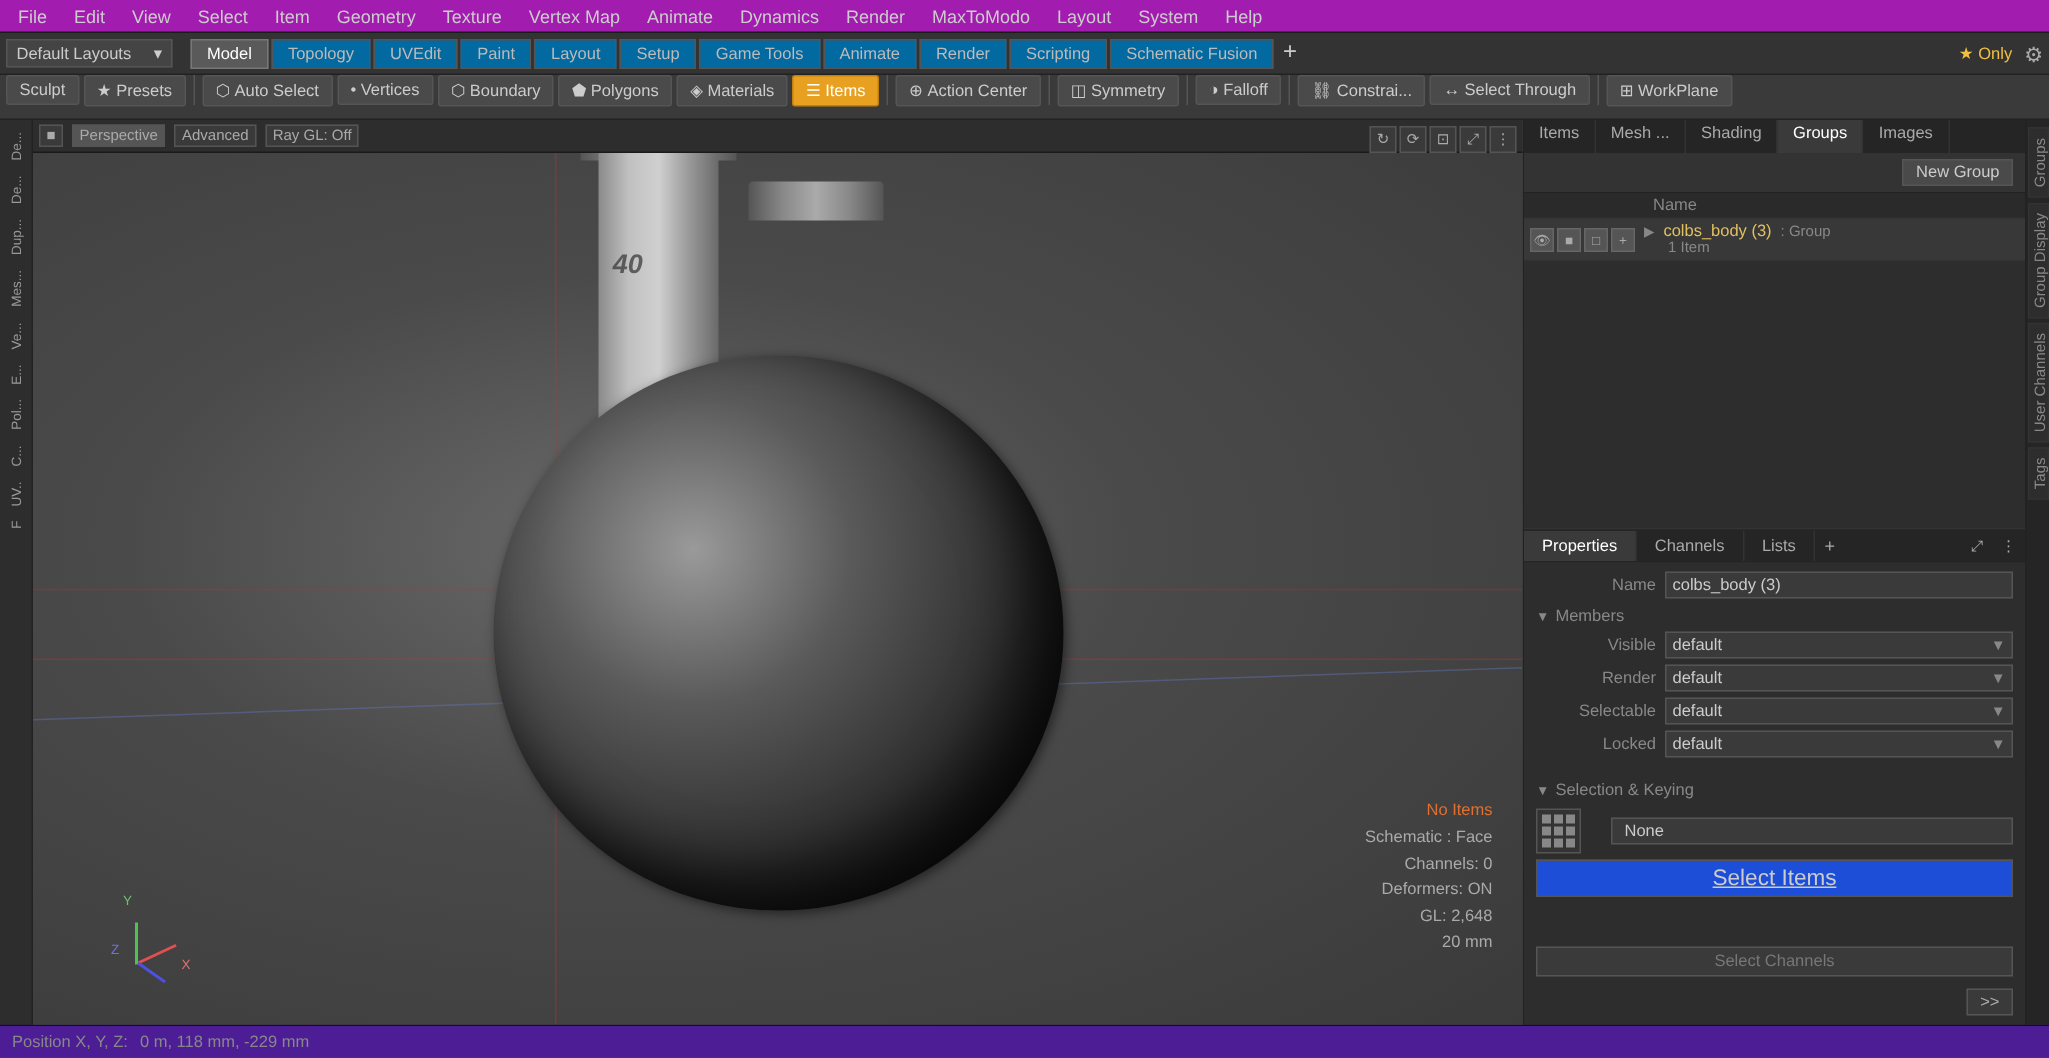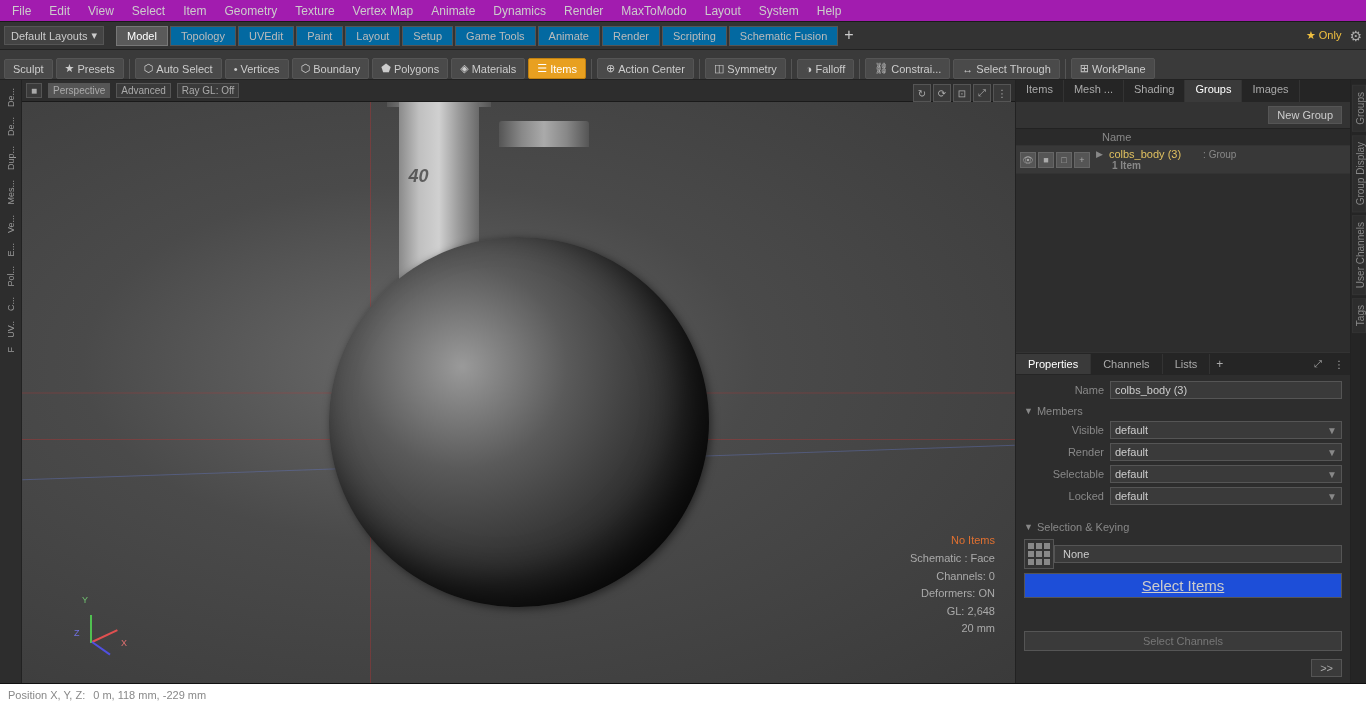--- a/index.html
+++ b/index.html
@@ -4,30 +4,30 @@
   <style>
     * { box-sizing: border-box; margin: 0; padding: 0; }
     body { background: #3a3a3a; color: #ccc; font-family: Arial, sans-serif; font-size: 12px; width: 1366px; height: 705px; overflow: hidden; }
 
     
     #menu-bar { display: flex; align-items: center; background: #a21caf; height: 22px; padding: 0 4px; gap: 2px; border-bottom: 1px solid #1a1a1a; }
     .menu-item { color: #ccc; padding: 2px 8px; cursor: pointer; font-size: 12px; }
 
     
     #toolbar1 { display: flex; align-items: center; background: #333; height: 28px; padding: 0 4px; gap: 4px; border-bottom: 1px solid #222; }
-    .toolbar-dropdown { background: #444; border: 1px solid #555; color: #ccc; padding: 2px 6px; font-size: 11px; cursor: pointer; display: flex; align-items: center; gap: 4px; }
+    .toolbar-dropdown { background: #444; border: 1px solid #555; color: #ccc; padding: 2px 6px; font-size: 11px; cursor: pointer; display: flex; align-items: center; gap: 15px; }
     .mode-tabs { display: flex; gap: 2px; margin: 0 8px; }
     .mode-tab { background: #0369a1; border: 1px solid #555; color: #bbb; padding: 3px 10px; font-size: 11px; cursor: pointer; }
     .mode-tab.active { background: #5a5a5a; color: #fff; border-color: #777; }
     .toolbar1-spacer { flex: 1; }
     .star-only { color: #f0c040; font-size: 11px; margin-right: 4px; }
     .plus-btn { color: #ccc; font-size: 16px; cursor: pointer; padding: 0 4px; }
 
     
-    #toolbar2 { display: flex; align-items: flex-end; background: #3a3a3a; height: 30px; padding: 0 4px; gap: 3px; border-bottom: 1px solid #222; }
+    #toolbar2 { display: flex; align-items: flex-start; background: #3a3a3a; height: 30px; padding: 0 4px; gap: 3px; border-bottom: 1px solid #222; }
     .tool-btn { background: #4a4a4a; border: 1px solid #555; color: #ccc; padding: 3px 8px; font-size: 11px; cursor: pointer; display: flex; align-items: center; gap: 3px; border-radius: 2px; }
     .tool-btn.active { background: #e8a020; border-color: #c08010; color: #fff; }
     .separator { width: 1px; height: 20px; background: #555; margin: 0 2px; }
 
     
     #main { display: flex; height: calc(705px - 22px - 28px - 30px - 22px); }
 
     
     #left-panel { width: 22px; background: #2d2d2d; border-right: 1px solid #222; display: flex; flex-direction: column; align-items: center; padding-top: 4px; gap: 2px; overflow: hidden; }
     .left-label { color: #999; font-size: 9px; writing-mode: vertical-rl; text-orientation: mixed; transform: rotate(180deg); padding: 4px 2px; cursor: pointer; white-space: nowrap; }
@@ -74,21 +74,21 @@
 
     
     #groups-table-header { display: flex; background: #2a2a2a; border-bottom: 1px solid #333; padding: 2px 8px; }
     .gth-col { flex: 1; font-size: 11px; color: #888; }
 
     
     #groups-list { flex: 1; overflow-y: auto; background: #2d2d2d; min-height: 180px; max-height: 220px; }
     .group-row { display: flex; align-items: center; padding: 2px 4px; border-bottom: 1px solid #333; background: #383838; }
     .group-row-icon { width: 16px; height: 16px; background: #555; border: 1px solid #666; margin-right: 2px; display: flex; align-items: center; justify-content: center; font-size: 9px; color: #aaa; cursor: pointer; }
     .group-row-name { flex: 1; color: #e0c060; font-size: 11px; margin-left: 4px; cursor: pointer; }
-    .group-row-sub { font-size: 10px; color: #888; margin-left: 20px; }
+    .group-row-sub { font-size: 10px; color: #888; margin-left: 4px; }
     .group-row-item-count { font-size: 10px; color: #888; }
 
     
     #props-panel { border-top: 1px solid #333; }
     #props-tabs { display: flex; background: #252525; align-items: center; }
     .props-tab { padding: 4px 12px; font-size: 11px; color: #aaa; cursor: pointer; border-right: 1px solid #333; }
     .props-tab.active { background: #3a3a3a; color: #fff; }
     .props-tab-add { padding: 4px 6px; color: #aaa; cursor: pointer; }
     .props-tab-expand { padding: 4px 6px; color: #aaa; cursor: pointer; font-size: 10px; margin-left: auto; }
 
@@ -100,35 +100,35 @@
     .props-section-arrow { font-size: 9px; }
 
     .props-dropdown-row { display: flex; align-items: center; margin-bottom: 4px; }
     .props-dropdown-label { width: 80px; color: #888; font-size: 11px; text-align: right; margin-right: 6px; }
     .props-dropdown { flex: 1; background: #3a3a3a; border: 1px solid #555; color: #ccc; padding: 2px 4px; font-size: 11px; display: flex; align-items: center; justify-content: space-between; cursor: pointer; }
     .props-dropdown-arrow { color: #888; font-size: 10px; }
 
     
     #sel-keying { padding: 6px 8px; background: #2d2d2d; }
     .sel-section { display: flex; align-items: center; gap: 4px; margin-bottom: 6px; color: #888; font-size: 11px; cursor: pointer; }
-    .keying-top { display: flex; align-items: center; gap: 0; margin-bottom: 4px; }
+    .keying-top { display: flex; align-items: center; gap: 20px; margin-bottom: 4px; }
     .keying-icon { width: 30px; height: 30px; background: #333; border: 1px solid #555; display: flex; align-items: center; justify-content: center; }
     .keying-dots { display: grid; grid-template-columns: repeat(3,6px); gap: 2px; }
     .dot { width: 6px; height: 6px; background: #888; }
     .keying-none { background: #3a3a3a; border: 1px solid #555; color: #ccc; padding: 2px 8px; font-size: 11px; flex: 1; }
     .select-items-btn { background: #1d4ed8; border: 1px solid #555; color: #ccc; padding: 3px 0; font-size: 15px; width: 100%; text-align: center; cursor: pointer; margin-bottom: 3px; text-decoration: underline; }
     .select-channels-btn { background: #3a3a3a; border: 1px solid #555; color: #777; padding: 3px 0; font-size: 11px; width: 100%; text-align: center; cursor: pointer; margin-top: 30px; }
     .more-btn { background: #3a3a3a; border: 1px solid #555; color: #aaa; padding: 2px 8px; font-size: 11px; cursor: pointer; margin-top: 4px; float: right; }
 
     
     #far-right { width: 16px; background: #252525; border-left: 1px solid #222; display: flex; flex-direction: column; align-items: center; padding-top: 4px; gap: 1px; }
     .fr-tab { writing-mode: vertical-rl; text-orientation: mixed; transform: rotate(180deg); color: #888; font-size: 10px; padding: 6px 2px; cursor: pointer; white-space: nowrap; background: #2d2d2d; border: 1px solid #333; margin: 1px 0; width: 14px; text-align: center; }
 
     
-    #status-bar { display: flex; align-items: center; background: #ffffff; height: 22px; padding: 0 8px; border-top: 1px solid #111; gap: 8px; }
+    #status-bar { display: flex; align-items: center; background: #4c1d95; height: 22px; padding: 0 8px; border-top: 1px solid #111; gap: 8px; }
     .status-text { color: #888; font-size: 11px; }
 
     
     .vp-cross-h { position: absolute; top: 50%; left: 0; right: 0; height: 1px; background: rgba(200,50,50,0.3); transform: translateY(-50%); }
   </style>
 </head>
 <body>
 
 <div id="menu-bar">
   <div class="menu-item">File</div>
@@ -331,21 +331,21 @@
         <div class="group-row-icon" title="eye">👁</div>
         <div class="group-row-icon">■</div>
         <div class="group-row-icon">□</div>
         <div class="group-row-icon">+</div>
         <div style="display:flex;flex-direction:column;margin-left:4px;">
           <div style="display:flex;align-items:center;gap:2px;">
             <span style="color:#888;font-size:9px;">▶</span>
             <span class="group-row-name">colbs_body (3)</span>
             <span class="group-row-sub">: Group</span>
           </div>
-          <div class="group-row-item-count" style="margin-left:16px;font-weight:bold;">1 Item</div>
+          <div class="group-row-item-count" style="margin-left:16px;">1 Item</div>
         </div>
       </div>
     </div>
 
     <div id="props-panel">
       <div id="props-tabs">
         <div class="props-tab active">Properties</div>
         <div class="props-tab">Channels</div>
         <div class="props-tab">Lists</div>
         <div class="props-tab-add">+</div>

